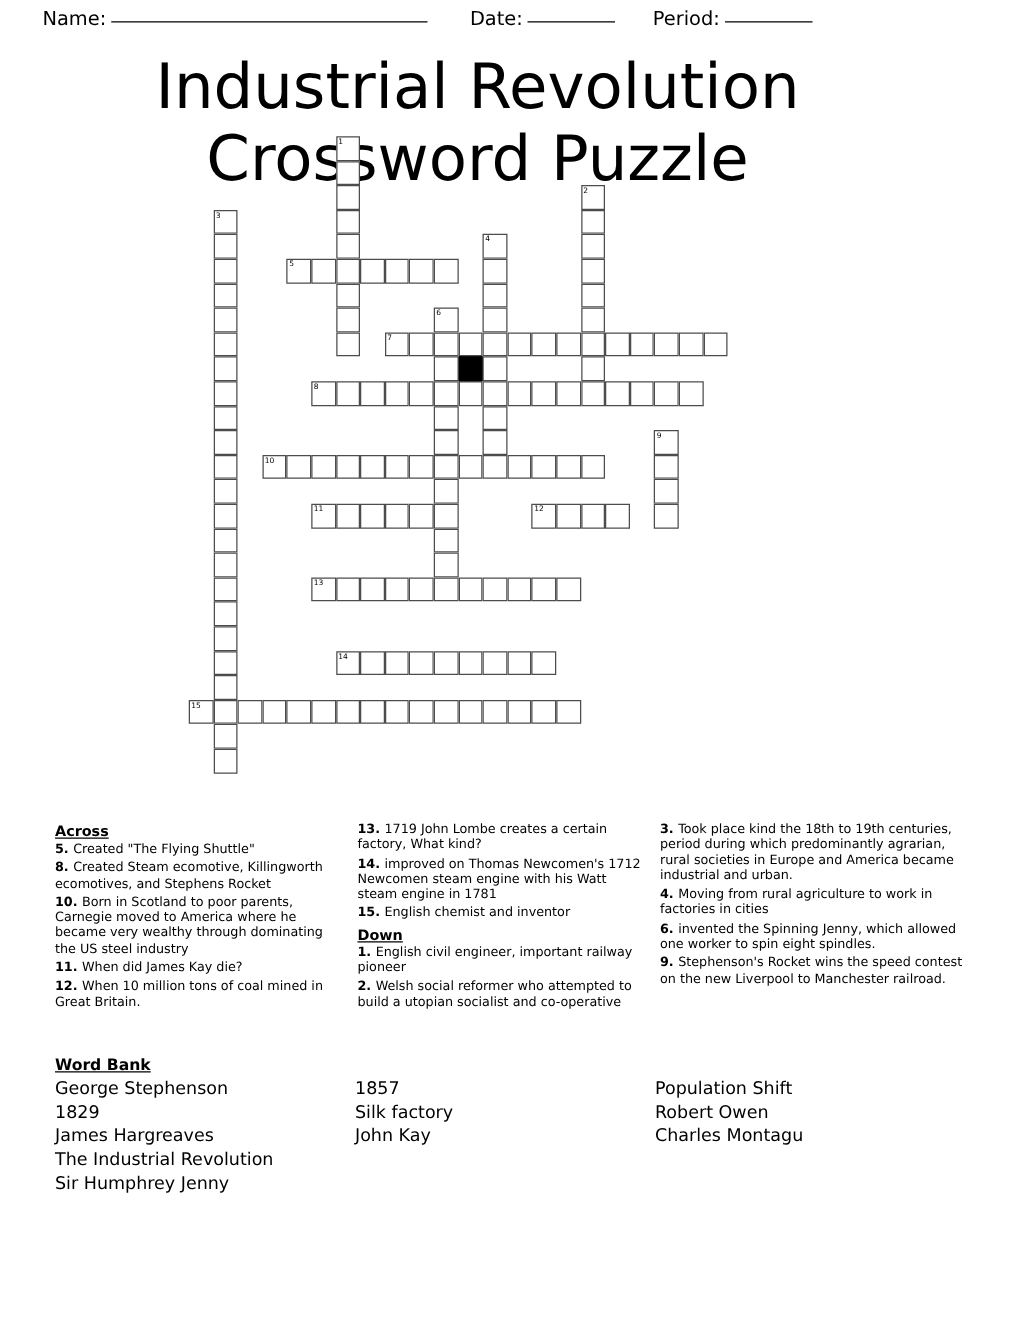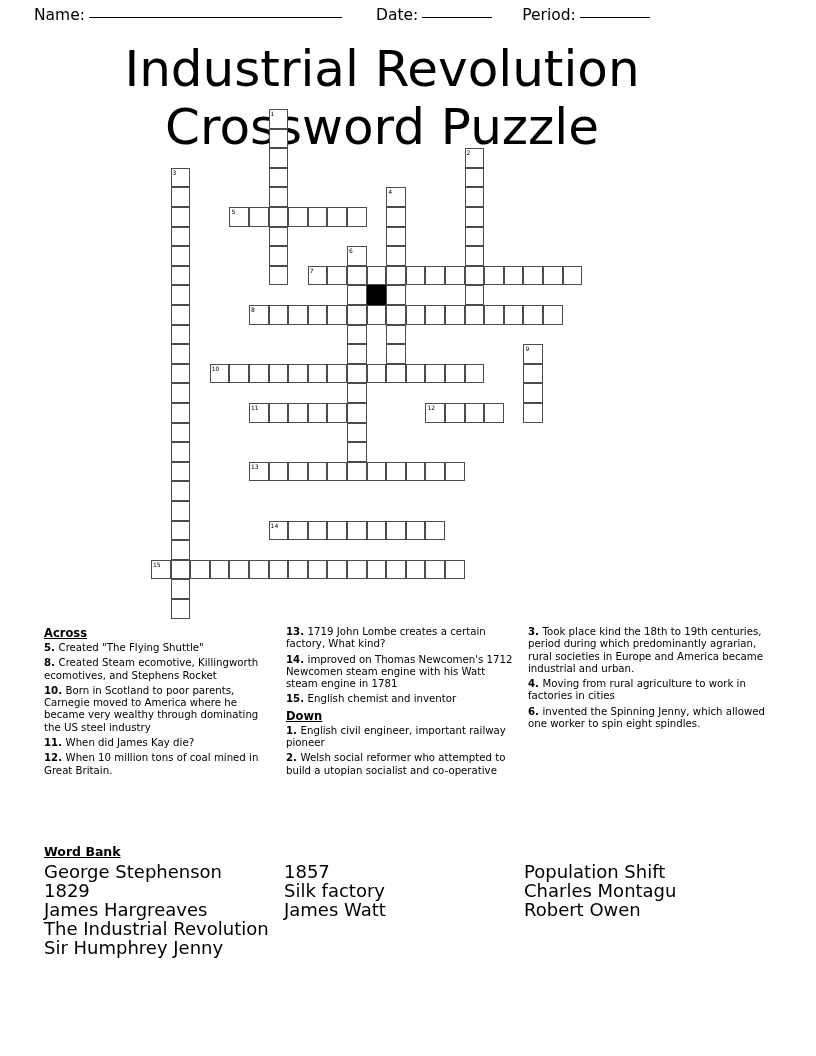--- a/index.html
+++ b/index.html
@@ -81,21 +81,21 @@
     font-size: 6px;
     line-height: 7px;
     font-family: "DejaVu Sans", sans-serif;
     color: #000;
   }
 
   
   #clues {
     position: absolute;
     left: 44px;
-    top: 626px;
+    top: 658px;
     width: 732px;
     height: 212px;
   }
   .clue-col {
     position: absolute;
     top: 0;
     font-size: 10.2px;
     line-height: 12.3px;
   }
   .col1 { left: 0px;   width: 232px; }
@@ -127,21 +127,21 @@
     font-size: 12.5px;
     line-height: 16px;
     margin-bottom: 2px;
   }
   .wb-cols {
     display: flex;
   }
   .wb-col { width: 240px; }
   .wb-col.c3 { width: 250px; }
   .wb-item {
-    font-size: 18px;
+    font-size: 14px;
     line-height: 19px;
     white-space: nowrap;
   }
 </style>
 </head>
 <body>
 
 <div class="hdr">
   <span class="pad-left"></span>
   <span class="hdr-field">
@@ -362,37 +362,38 @@
       <div class="clue"><span class="n">14. </span><span>improved on Thomas Newcomen's 1712 Newcomen steam engine with his Watt steam engine in 1781</span></div>
       <div class="clue"><span class="n">15. </span><span>English chemist and inventor</span></div>
       <div class="sec-head">Down</div>
       <div class="clue"><span class="n">1. </span><span>English civil engineer, important railway pioneer</span></div>
       <div class="clue"><span class="n">2. </span><span>Welsh social reformer who attempted to build a utopian socialist and co-operative</span></div>
     </div>
   <div class="clue-col col3">
       <div class="clue"><span class="n">3. </span><span>Took place kind the 18th to 19th centuries, period during which predominantly agrarian, rural societies in Europe and America became industrial and urban.</span></div>
       <div class="clue"><span class="n">4. </span><span>Moving from rural agriculture to work in factories in cities</span></div>
       <div class="clue"><span class="n">6. </span><span>invented the Spinning Jenny, which allowed one worker to spin eight spindles.</span></div>
+      <div class="clue"><span class="n">9. </span><span>Stephenson's Rocket wins the speed contest on the new Liverpool to Manchester railroad.</span></div>
     </div>
 </div>
 
 <div id="wordbank">
   <div id="wb-title">Word Bank</div>
   <div class="wb-cols">
       <div class="wb-col">
         <div class="wb-item">George Stephenson</div>
         <div class="wb-item">1829</div>
         <div class="wb-item">James Hargreaves</div>
         <div class="wb-item">The Industrial Revolution</div>
         <div class="wb-item">Sir Humphrey Jenny</div>
       </div>
       <div class="wb-col">
         <div class="wb-item">1857</div>
         <div class="wb-item">Silk factory</div>
-        <div class="wb-item">James Watt</div>
+        <div class="wb-item">John Kay</div>
       </div>
       <div class="wb-col c3">
         <div class="wb-item">Population Shift</div>
+        <div class="wb-item">Robert Owen</div>
         <div class="wb-item">Charles Montagu</div>
-        <div class="wb-item">Robert Owen</div>
       </div>
     </div>
 </div>
 
 </body></html>

